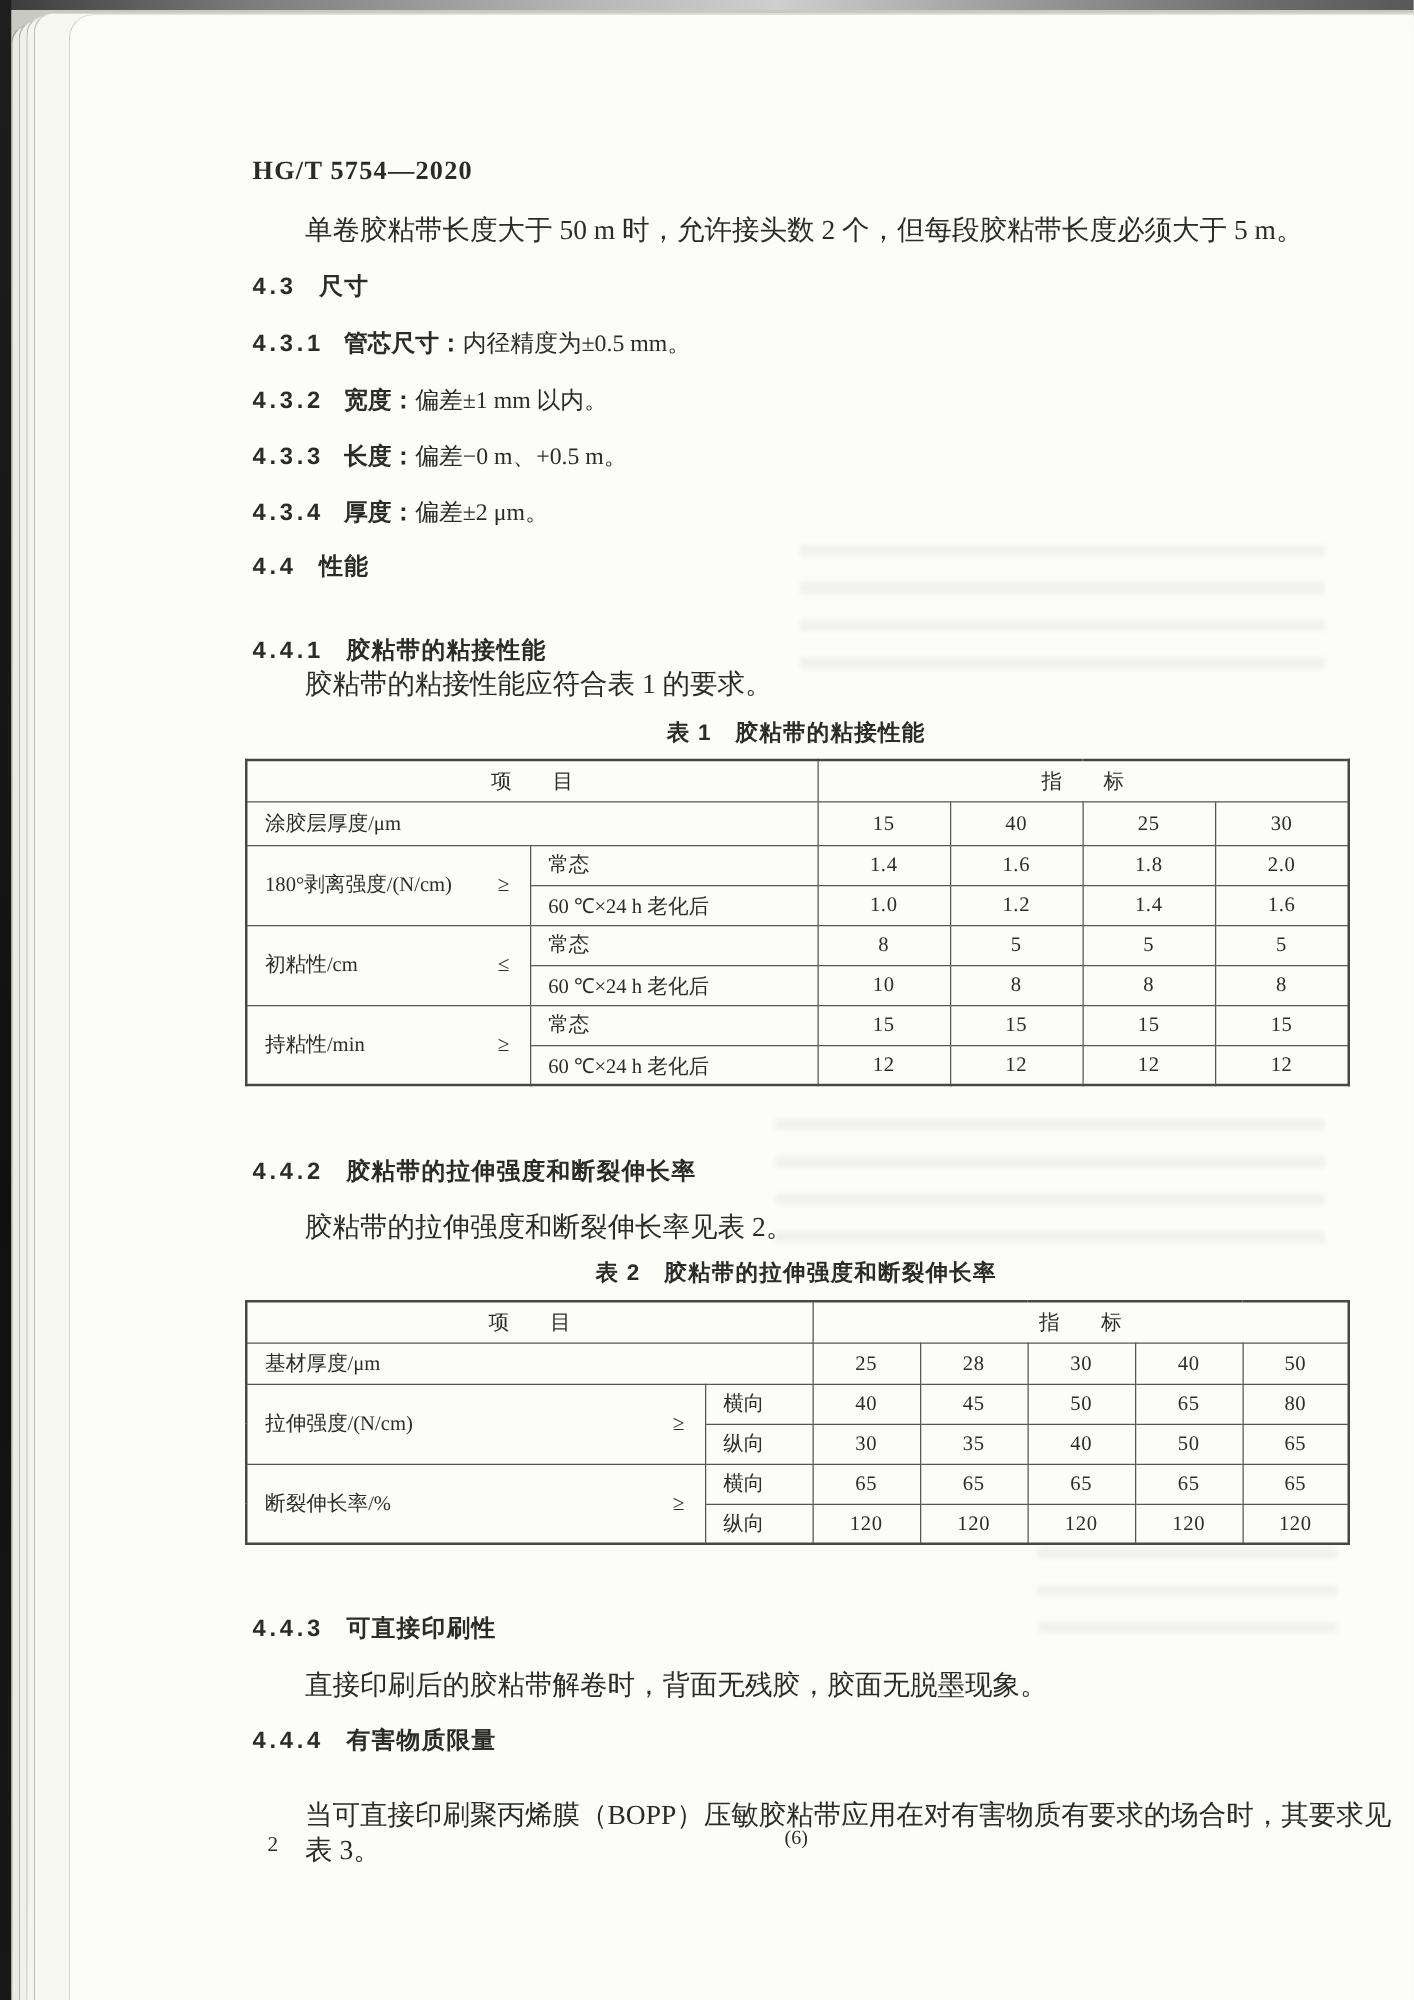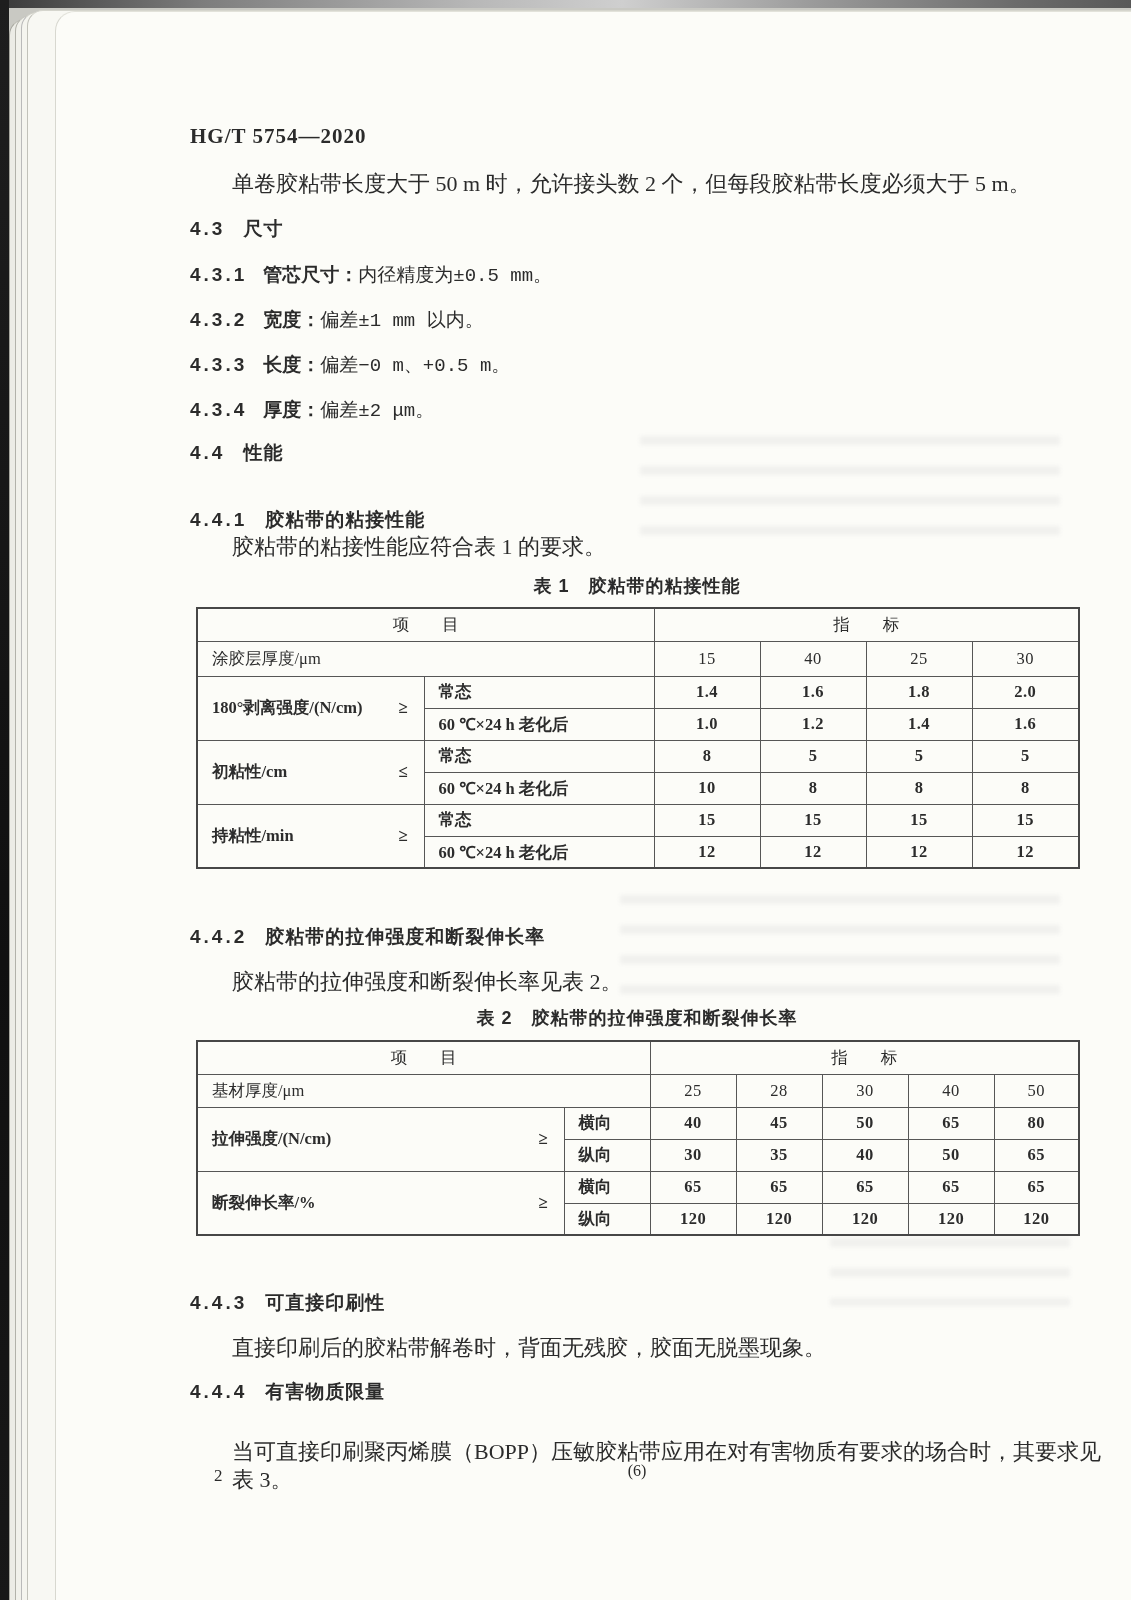--- a/index.html
+++ b/index.html
@@ -33,55 +33,55 @@
     border-radius: 20px 0 0 0;
   }
 
   
   .smudge {
     position: absolute; z-index: 2; opacity: 0.10; filter: blur(2px);
     background: repeating-linear-gradient(180deg, rgba(110,110,120,0.75) 0 9px, transparent 9px 30px);
   }
 
   
-  .blk { position: absolute; left: 190px; width: 888px; z-index: 3; }
+  .blk { position: absolute; left: 202px; width: 888px; z-index: 3; }
 
   .doc-code { font-weight: bold; font-size: 21px; letter-spacing: 1px; font-family: "Liberation Serif", serif; }
 
   .para { font-size: 22px; line-height: 1.25; padding-left: 42px; }
 
   .heading { font-family: "Liberation Sans", sans-serif; font-weight: bold; font-size: 19px; }
   .h-num { letter-spacing: 3px; margin-right: 18px; text-align: center; }
   .h-title { letter-spacing: 1px; }
 
   .clause { font-size: 19px; }
   .cl-num, .cl-term { font-family: "Liberation Sans", sans-serif; font-weight: bold; }
   .cl-num { letter-spacing: 3px; margin-right: 16px; }
-  .cl-text { font-family: Liberation Mono, monospace; font-weight: normal; }
+  .cl-text { font-family: Liberation Serif, serif; font-weight: normal; }
 
   .tbl-caption {
     left: 196px; width: 882px; text-align: center;
     font-family: "Liberation Sans", sans-serif; font-weight: bold; font-size: 18px; letter-spacing: 1px;
   }
 
   table.tbl {
     position: absolute; left: 196px; z-index: 3;
     width: 882px; border-collapse: collapse; table-layout: fixed;
     border: 2px solid #474747;
     background: transparent;
   }
   table.tbl td {
     border: 1px solid #565656;
     font-size: 16.5px; color: #2c2c2c;
     vertical-align: middle; padding: 0;
     overflow: hidden; white-space: nowrap;
   }
   tr.r-head { height: 33px; margin-left: 20px; }
   tr.r-thick { height: 35px; }
-  tr.r-data { height: 32px; font-weight: bold; }
+  tr.r-data { height: 32px; }
   #t2 tr.r-thick { height: 33px; }
 
   .c-head { text-align: center; font-size: 17.5px; }
   .c-label { text-align: left; padding-left: 14px !important; }
   .c-group { position: relative; text-align: left; padding-left: 14px !important; }
   .g-sym { position: absolute; right: 16px; top: 50%; transform: translateY(-50%); font-size: 17px; }
   .c-cond { text-align: left; padding-left: 14px !important; }
   .c-val { text-align: center; letter-spacing: 0.5px; }
 
   .footer-page { position: absolute; left: 214px; top: 1466px; font-size: 17px; z-index: 3; }

